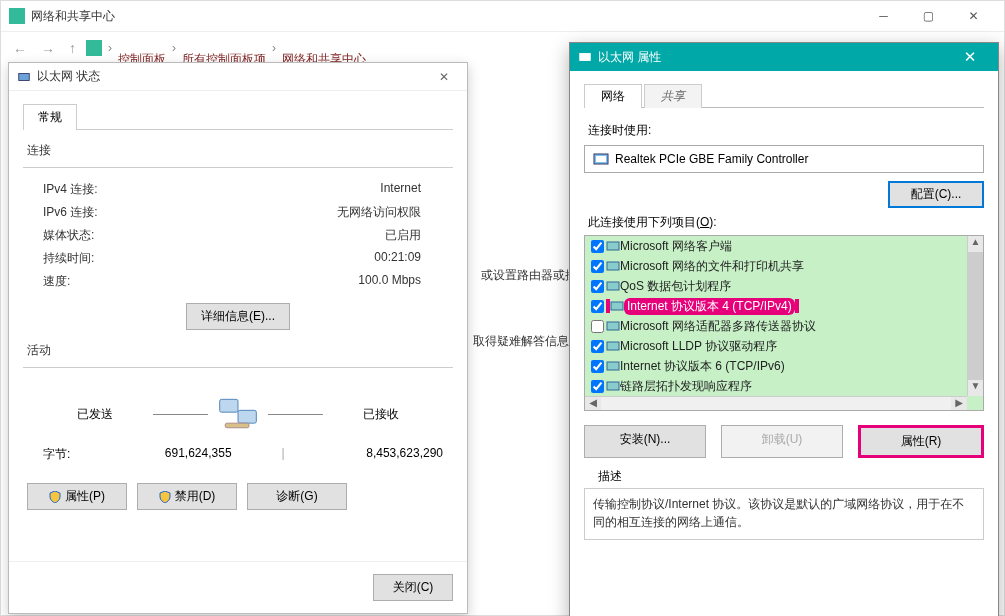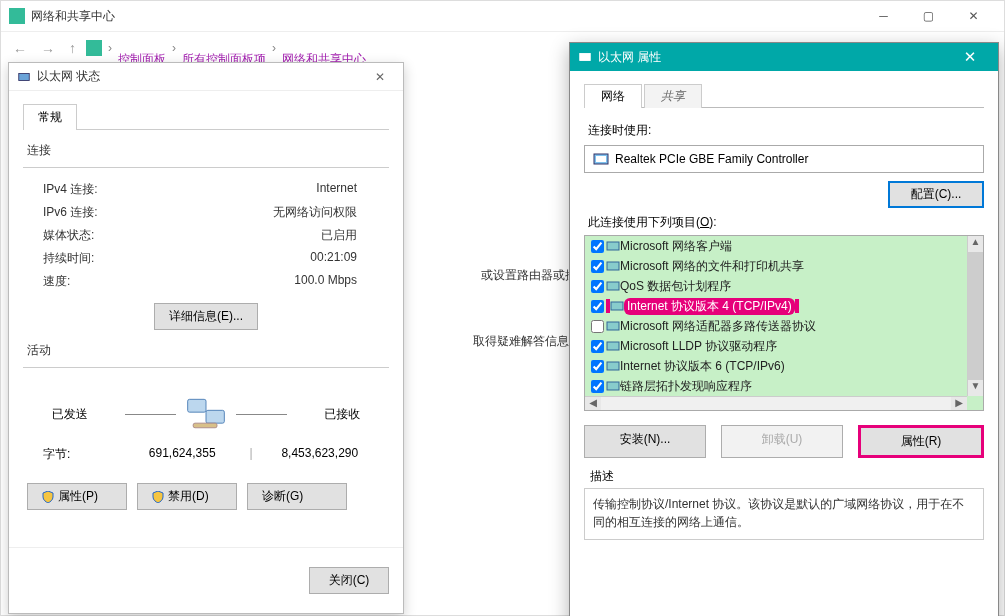--- a/index.html
+++ b/index.html
@@ -9,24 +9,24 @@
 .main-window { position: absolute; left: 0; top: 0; width: 1005px; height: 616px; border: 1px solid #ddd; background: #fff; }
 .main-titlebar { height: 30px; display: flex; align-items: center; padding: 0 8px; }
 .main-titlebar .title-icon { width: 16px; height: 16px; background: #3b9; margin-right: 6px; }
 .main-titlebar .title-text { flex: 1; color: #333; }
 .window-controls { display: flex; gap: 0; }
 .win-btn { width: 45px; height: 30px; display: flex; align-items: center; justify-content: center; color: #555; cursor: pointer; }
 .breadcrumb-bar { height: 32px; display: flex; align-items: center; padding: 0 8px; gap: 6px; border-top: 1px solid #eee; }
 .nav-arrow { color: #999; font-size: 14px; padding: 0 4px; }
 .bc-icon { width: 16px; height: 16px; background: #3b9; }
 .bc-sep { color: #888; }
-.bc-item { color: #a21caf; margin-top: 24px; }
-
-
-.status-dialog { position: absolute; left: 8px; top: 62px; width: 396px; height: 552px; background: #fff; border: 1px solid #bbb; box-shadow: 0 4px 12px rgba(0,0,0,0.2); }
+.bc-item { color: #7f1d1d; margin-top: 24px; }
+
+
+.status-dialog { position: absolute; left: 8px; top: 62px; width: 460px; height: 552px; background: #fff; border: 1px solid #bbb; box-shadow: 0 4px 12px rgba(0,0,0,0.2); }
 .dlg-titlebar { height: 28px; display: flex; align-items: center; padding: 0 8px; background: #fff; border-bottom: 1px solid #eee; }
 .dlg-titlebar .dlg-icon { width: 14px; height: 14px; margin-right: 6px; }
 .dlg-titlebar .dlg-title { flex: 1; color: #333; }
 .dlg-close { width: 30px; text-align: center; color: #666; cursor: pointer; }
 .dlg-body { padding: 8px 14px; }
 .tabs { display: flex; border-bottom: 1px solid #ccc; margin-top: 4px; }
 .tab { padding: 4px 14px; border: 1px solid #ccc; border-bottom: none; background: #fff; margin-right: 2px; position: relative; top: 1px; }
 .tab.inactive { background: #f3f3f3; color: #666; font-style: italic; }
 .section-title { margin: 12px 0 8px 4px; color: #333; }
 .hr { border-top: 1px solid #ccc; margin: 2px 0 10px 0; }
@@ -36,26 +36,26 @@
 .btn { display: inline-block; min-width: 90px; padding: 4px 14px; border: 1px solid #adadad; background: #e1e1e1; text-align: center; cursor: pointer; }
 .details-btn-row { text-align: center; margin: 10px 0 4px 0; }
 .activity-diagram { display: flex; align-items: center; justify-content: center; gap: 8px; margin: 24px 0 6px 0; }
 .activity-label { width: 100px; text-align: center; }
 .line { width: 55px; border-top: 1px solid #888; }
 .net-icon { width: 44px; height: 44px; display: flex; align-items: center; justify-content: center; font-size: 30px; }
 .bytes-row { display: flex; padding: 4px 10px 2px 20px; }
 .bytes-row .lbl { width: 80px; }
 .bytes-row .sent { flex: 1; text-align: center; }
 .bytes-row .pipe { color: #aaa; padding: 0 8px; }
-.bytes-row .recv { flex: 1; text-align: center; }
+.bytes-row .recv { flex: 1; text-align: right; }
 .btn-row { display: flex; gap: 10px; margin: 18px 4px; }
-.btn-row .btn { min-width: 100px; display: flex; align-items: center; justify-content: flex-start; gap: 4px; }
+.btn-row .btn { min-width: 100px; display: flex; align-items: center; justify-content: center; gap: 4px; }
 .shield { width: 12px; height: 12px; }
 .shield svg { width: 12px; height: 12px; }
-.dlg-footer { position: absolute; left: 0; right: 0; bottom: 0; padding: 19px 14px; text-align: right; border-top: 1px solid #eee; }
+.dlg-footer { position: absolute; left: 0; right: 0; bottom: 0; padding: 12px 14px; text-align: right; border-top: 1px solid #eee; }
 .dlg-footer .btn { min-width: 80px; }
 
 
 .bg-text1 { position: absolute; left: 480px; top: 266px; color: #333; }
 .bg-text2 { position: absolute; left: 472px; top: 332px; color: #333; }
 
 
 .props-dialog { position: absolute; right: 6px; top: 42px; width: 430px; height: 596px; background: #fff; border: 1px solid #888; box-shadow: 0 6px 18px rgba(0,0,0,0.3); }
 .props-titlebar { height: 28px; background: #00a8a8; display: flex; align-items: center; padding: 0 8px; color: #fff; }
 .props-titlebar .dlg-icon { width: 14px; height: 14px; margin-right: 6px; filter: brightness(1.5); }
@@ -83,21 +83,21 @@
 .vscroll .arrow { height: 16px; text-align: center; font-size: 10px; color: #666; background: #e8e8e8; }
 .vscroll .thumb { flex: 1; background: #cdcdcd; margin: 0; }
 .hscroll { position: absolute; left: 0; right: 16px; bottom: 0; height: 14px; background: #f0f0f0; border-top: 1px solid #ccc; display: flex; }
 .hscroll .arrow { width: 16px; text-align: center; font-size: 10px; color: #666; background: #e8e8e8; }
 .hscroll .track { flex: 1; }
 .action-row { display: flex; gap: 15px; margin: 14px 0 10px 0; }
 .action-row .btn { flex: 1; padding: 5px 0; }
 .btn.disabled { color: #aaa; background: #f2f2f2; }
 .btn.highlight2 { border: 3px solid #e6007a; }
 .desc-group { margin: 6px 0; }
-.desc-label { margin: 0 0 3px 6px; }
+.desc-label { margin: 0 0 3px 14px; }
 .desc-box { border: 1px solid #ccc; padding: 6px 8px; min-height: 52px; color: #333; line-height: 1.5; }
 </style>
 </head>
 <body>
 
 <div class="main-window">
   <div class="main-titlebar">
     <div class="title-icon"></div>
     <div class="title-text">网络和共享中心</div>
     <div class="window-controls">

